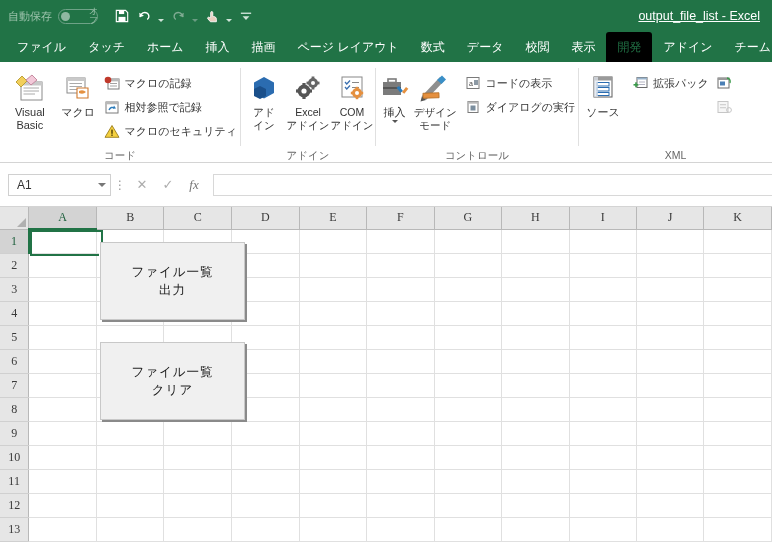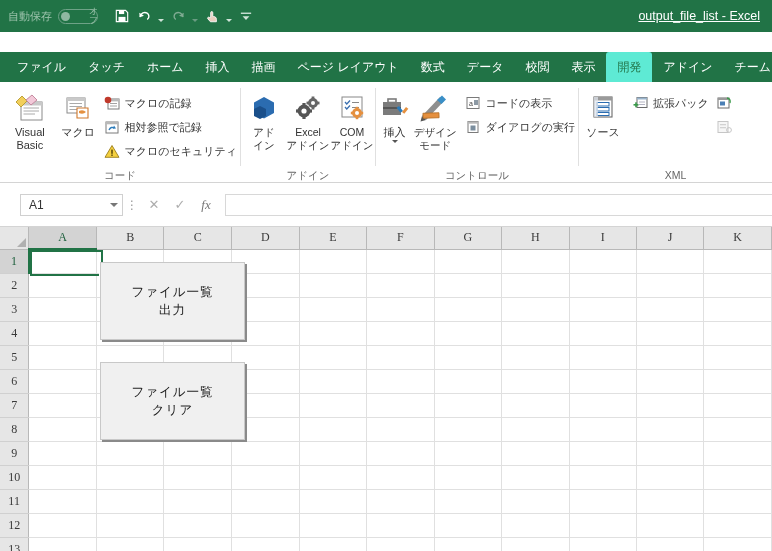--- a/index.html
+++ b/index.html
@@ -48,27 +48,26 @@
   .win-title {
     position: absolute; left: 0; right: 0; text-align: center;
     color: #fff; font-size: 12.5px; pointer-events: none;
   }
   .win-title { left: auto; right: 12px; text-align: right; text-decoration: underline; }
 
   
   .tabbar {
     height: 30px; background: #217346; display: flex; align-items: flex-end;
     padding-left: 6px;
-    margin-top: 20px;
   }
   .tab {
     height: 30px; padding: 0 11px; display: flex; align-items: center;
     color: #ffffff; font-size: 12px; white-space: nowrap;
   }
-  .tab.active { background: #5eead4; color: #217346; border-radius: 3px 3px 0 0; }
+  .tab.active { background: #000000; color: #217346; border-radius: 3px 3px 0 0; }
 
   
   .ribbon {
     height: 101px; background: #ffffff; position: relative;
     border-bottom: 1px solid #d4d4d4;
     display: flex;
   }
   .rgroup { position: relative; height: 101px; display: flex; flex-direction: column; }
   .rgroup-body { flex: 1; display: flex; align-items: flex-start; padding-top: 4px; }
   .rgroup-label {
@@ -90,21 +89,21 @@
   .small-btn .ico { width: 17px; height: 17px; display: flex; align-items: center; justify-content: center; flex: none; }
   .small-btn .lbl { font-size: 11px; color: #333; white-space: nowrap; }
   .small-btn.disabled .lbl { color: #b0b0b0; }
 
   .dd-caret { width: 0; height: 0; border-left: 3.5px solid transparent;
               border-right: 3.5px solid transparent; border-top: 3.5px solid #555; margin-top: 1px; }
 
   
   .fbar {
     height: 44px; background: #ffffff; display: flex; align-items: center;
-    padding: 0 0 0 20px; border-bottom: 1px solid #d4d4d4;
+    padding: 0 0 0 8px; border-bottom: 1px solid #d4d4d4;
   }
   .namebox {
     width: 103px; height: 22px; border: 1px solid #d0d0d0; background: #fff;
     display: flex; align-items: center; padding: 0 4px 0 8px; font-size: 12px; color: #333;
   }
   .namebox .nb-val { flex: 1; }
   .nb-caret { width: 0; height: 0; border-left: 4px solid transparent;
               border-right: 4px solid transparent; border-top: 4px solid #777; }
   .fb-grip { width: 18px; text-align: center; color: #9a9a9a; font-size: 12px; letter-spacing: 0; }
   .fb-btns { display: flex; align-items: center; gap: 0px; }

